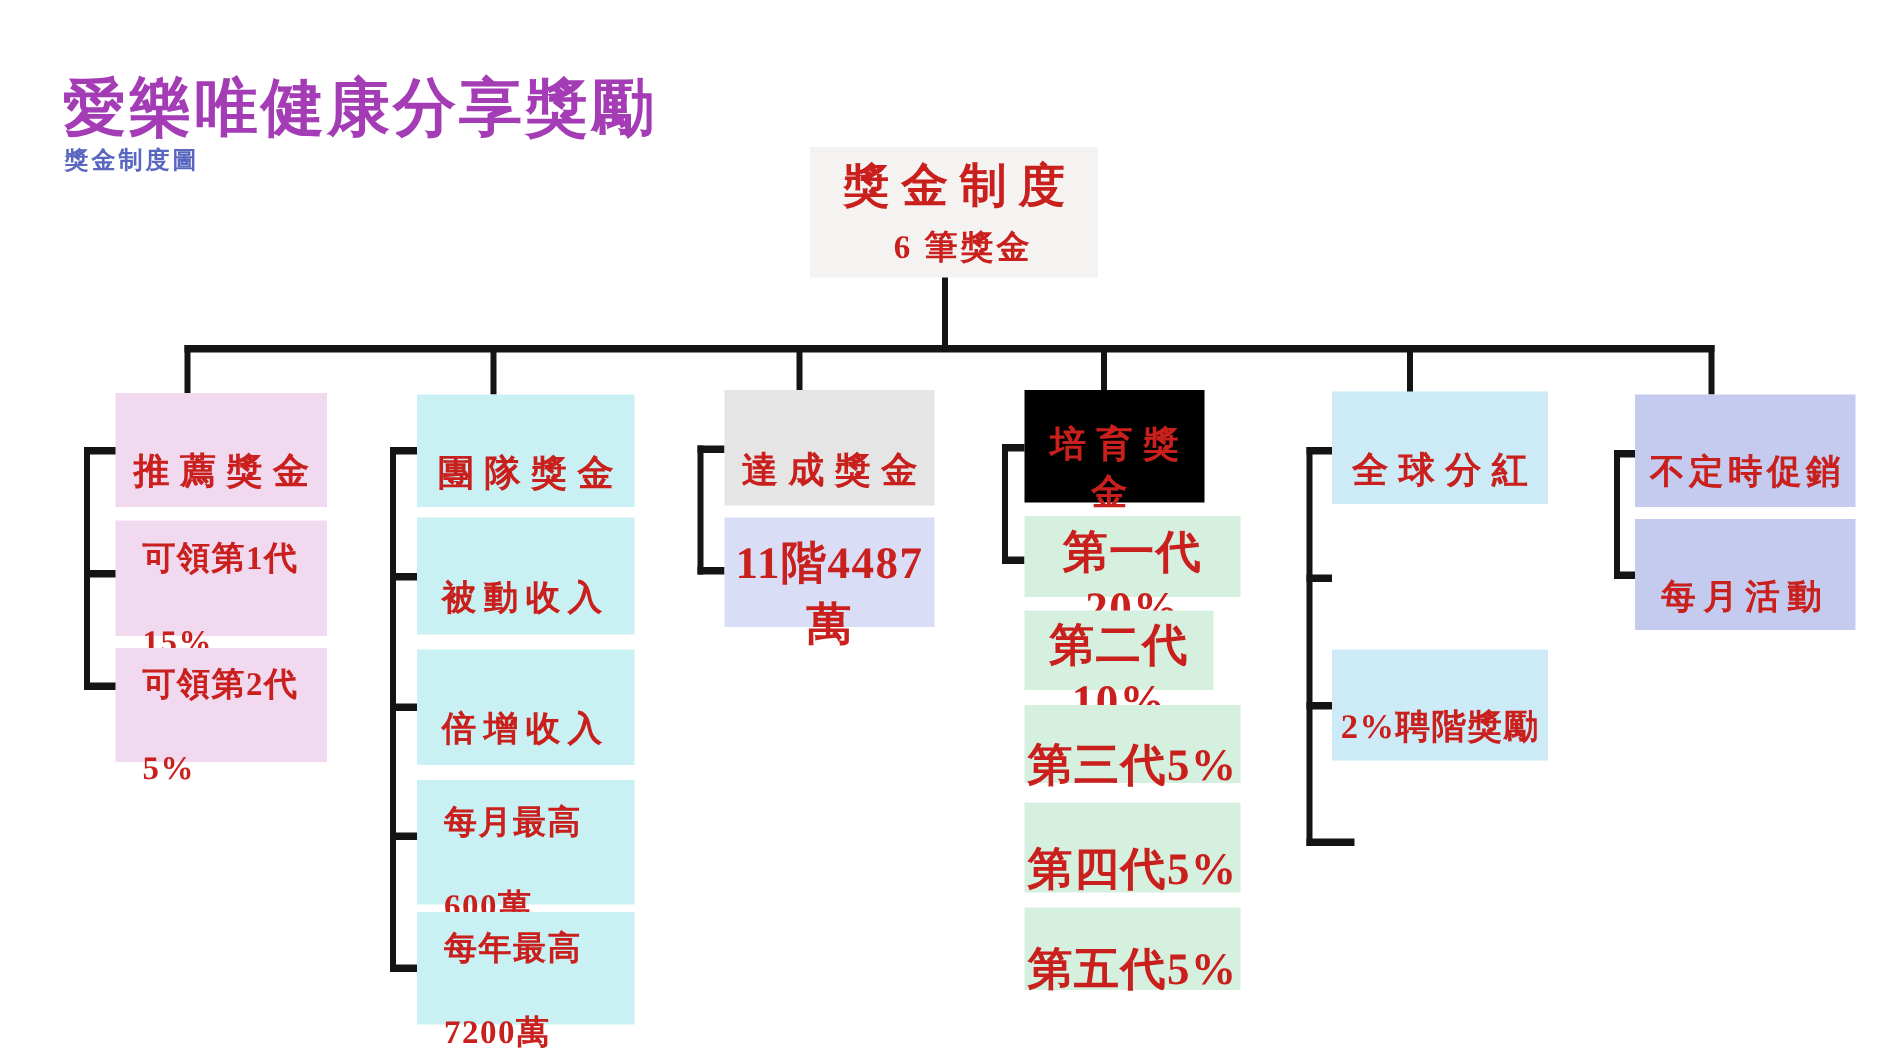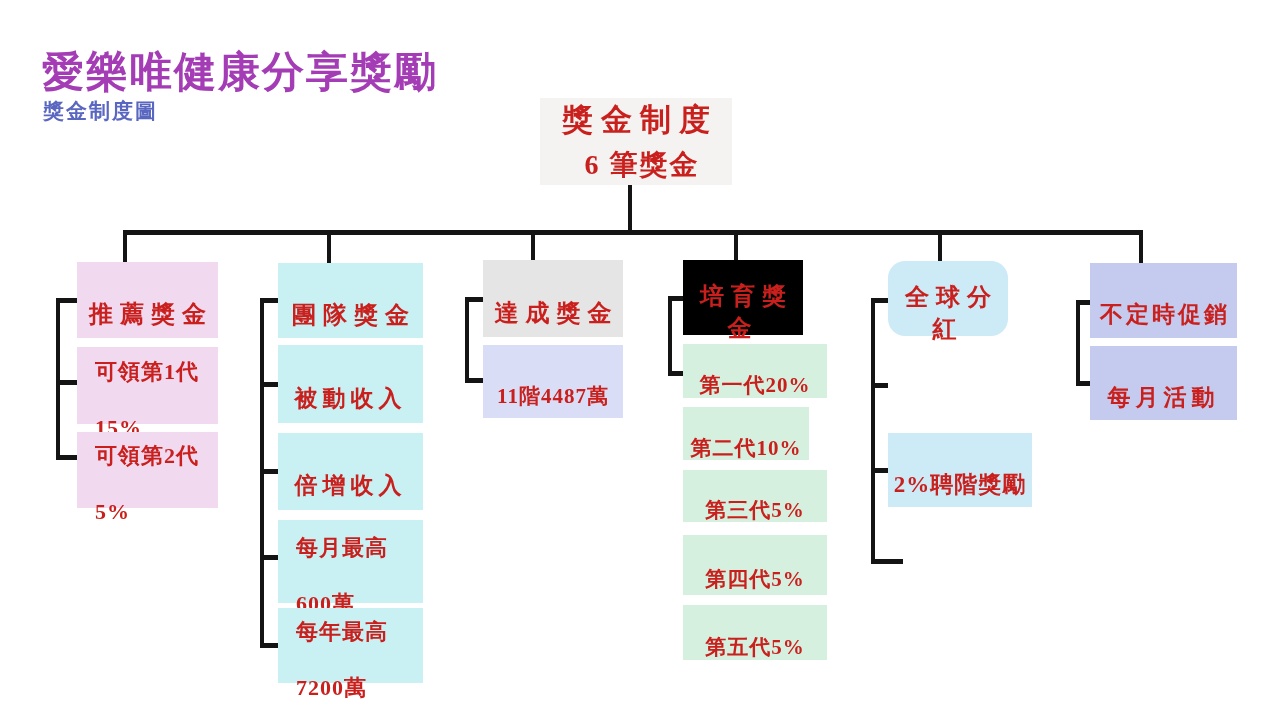--- a/index.html
+++ b/index.html
@@ -7,46 +7,46 @@
     position:relative;width:1262px;height:707px;background:#ffffff;
     overflow:hidden;font-family:"Liberation Sans","DejaVu Sans",sans-serif;
   }
   .page-title{
     position:absolute;left:42px;top:44px;
     font-size:42px;font-weight:bold;letter-spacing:2px;
     color:var(--title,#a43cb5);white-space:nowrap;
   }
   .page-subtitle{
     position:absolute;left:43px;top:97px;
-    font-size:21px;font-weight:bold;letter-spacing:2px;
+    font-size:16px;font-weight:bold;letter-spacing:2px;
     color:var(--subtitle,#5a67c1);white-space:nowrap;
   }
   .node{
     position:absolute;display:flex;flex-direction:column;
     align-items:center;justify-content:center;
     color:var(--red,#c9201d);font-weight:bold;
     font-family:"Liberation Serif","DejaVu Serif",serif;
     text-align:center;
   }
   .node .ln{display:block;margin-top:28px;}
   .node.hdr4{font-size:24px;letter-spacing:7px;text-indent:7px;}
   .node.hdr5{font-size:23px;letter-spacing:3px;text-indent:3px;}
   .node.single{font-size:23px;letter-spacing:1px;}
-  .node.big{font-size:21px;text-align:right;}
+  .node.big{font-size:30px;}
   .node.two{align-items:flex-start;text-align:left;padding-left:18px;
             font-size:22px;line-height:28px;letter-spacing:1px;}
   .root-node{
     position:absolute;left:540px;top:98px;width:192px;height:87px;
     background:var(--root-fill,#f4f3f1);
     display:flex;flex-direction:column;align-items:center;justify-content:center;
     color:var(--red,#c9201d);font-weight:bold;
     font-family:"Liberation Serif","DejaVu Serif",serif;
   }
   .root-title{font-size:31px;letter-spacing:8px;text-indent:8px;}
-  .root-sub{font-size:28px;letter-spacing:2px;margin-top:5px;margin-left:12px;}
+  .root-sub{font-size:22px;letter-spacing:2px;margin-top:5px;margin-left:12px;}
   .vline,.hline{position:absolute;background:var(--line,#141414);}
 </style>
 </head>
 <body>
 
 <div id="canvas">
 
   <div class="page-title">愛樂唯健康分享獎勵</div>
   <div class="page-subtitle">獎金制度圖</div>
 
@@ -134,21 +134,21 @@
   </div>
   <div class="node single big" style="left: 683px; top: 605px; width: 144px; height: 55px; background: rgb(214, 240, 224);">
     <span class="ln">第五代5%</span>
   </div>
 
   <div class="vline" style="left:871px;top:298px;width:4px;height:266px;"></div>
   <div class="hline" style="left:871px;top:298px;width:17px;height:5px;"></div>
   <div class="hline" style="left:871px;top:383px;width:17px;height:5px;"></div>
   <div class="hline" style="left:871px;top:468px;width:17px;height:5px;"></div>
   <div class="hline" style="left:871px;top:559px;width:32px;height:5px;"></div>
-  <div class="node hdr4" style="left: 888px; top: 261px; width: 120px; height: 75px; background: rgb(205, 234, 247); border-radius: 17px;">
+  <div class="node hdr4" style="left: 888px; top: 261px; width: 144px; height: 75px; background: rgb(205, 234, 247);">
     <span class="ln">全球分紅</span>
   </div>
   <div class="node single" style="left: 888px; top: 433px; width: 144px; height: 74px; background: rgb(205, 234, 247);">
     <span class="ln">2%聘階獎勵</span>
   </div>
 
   <div class="vline" style="left:1076px;top:300px;width:4px;height:84px;"></div>
   <div class="hline" style="left:1076px;top:300px;width:14px;height:5px;"></div>
   <div class="hline" style="left:1076px;top:381px;width:14px;height:5px;"></div>
   <div class="node single" style="left: 1090px; top: 346px; width: 147px; height: 74px; letter-spacing: 5px; background: rgb(196, 203, 238);">

